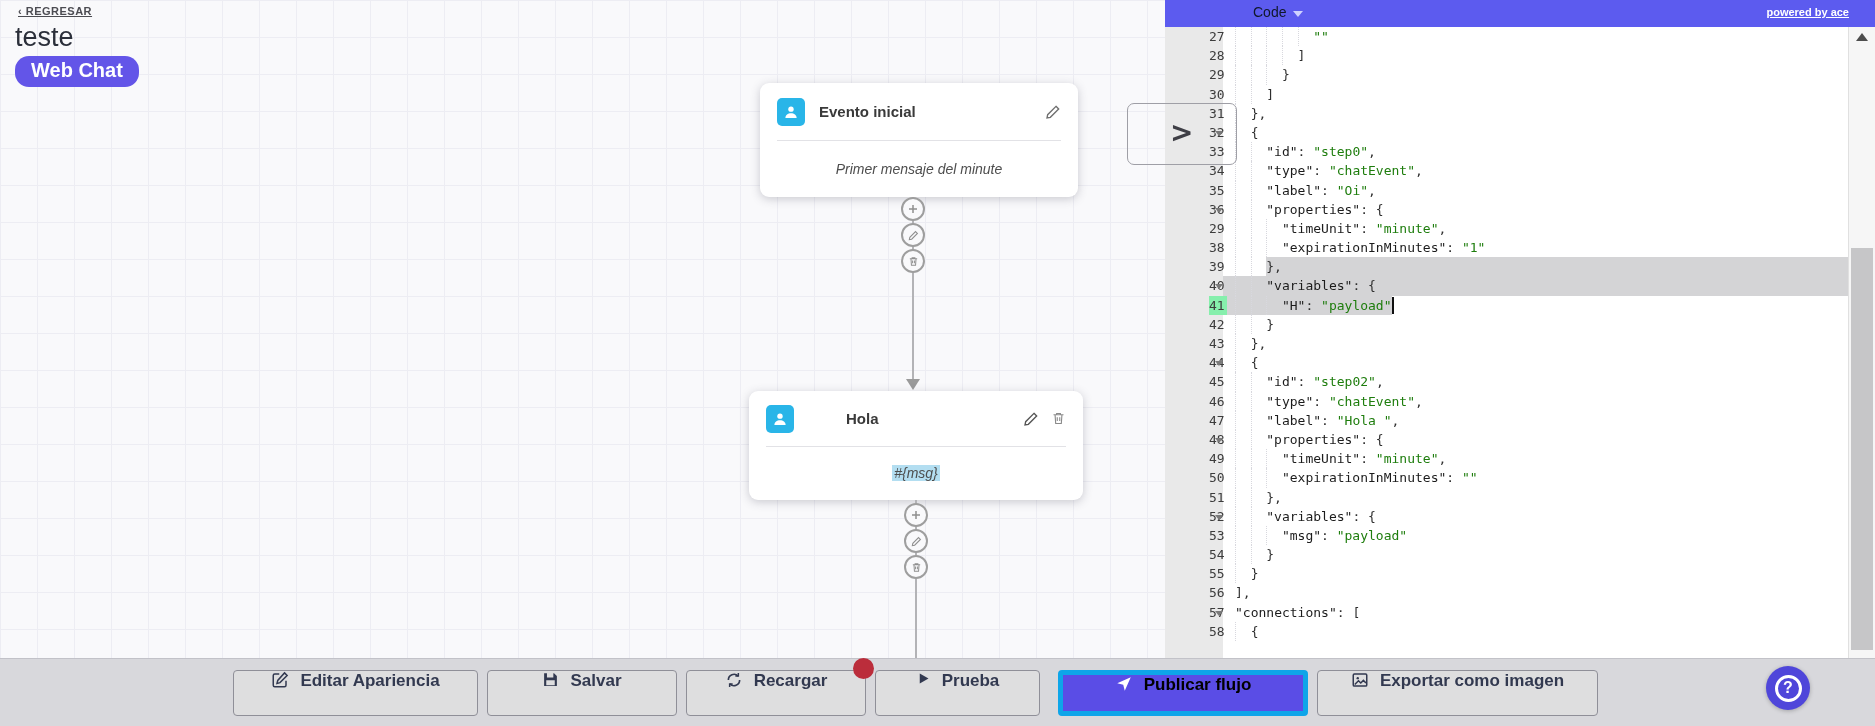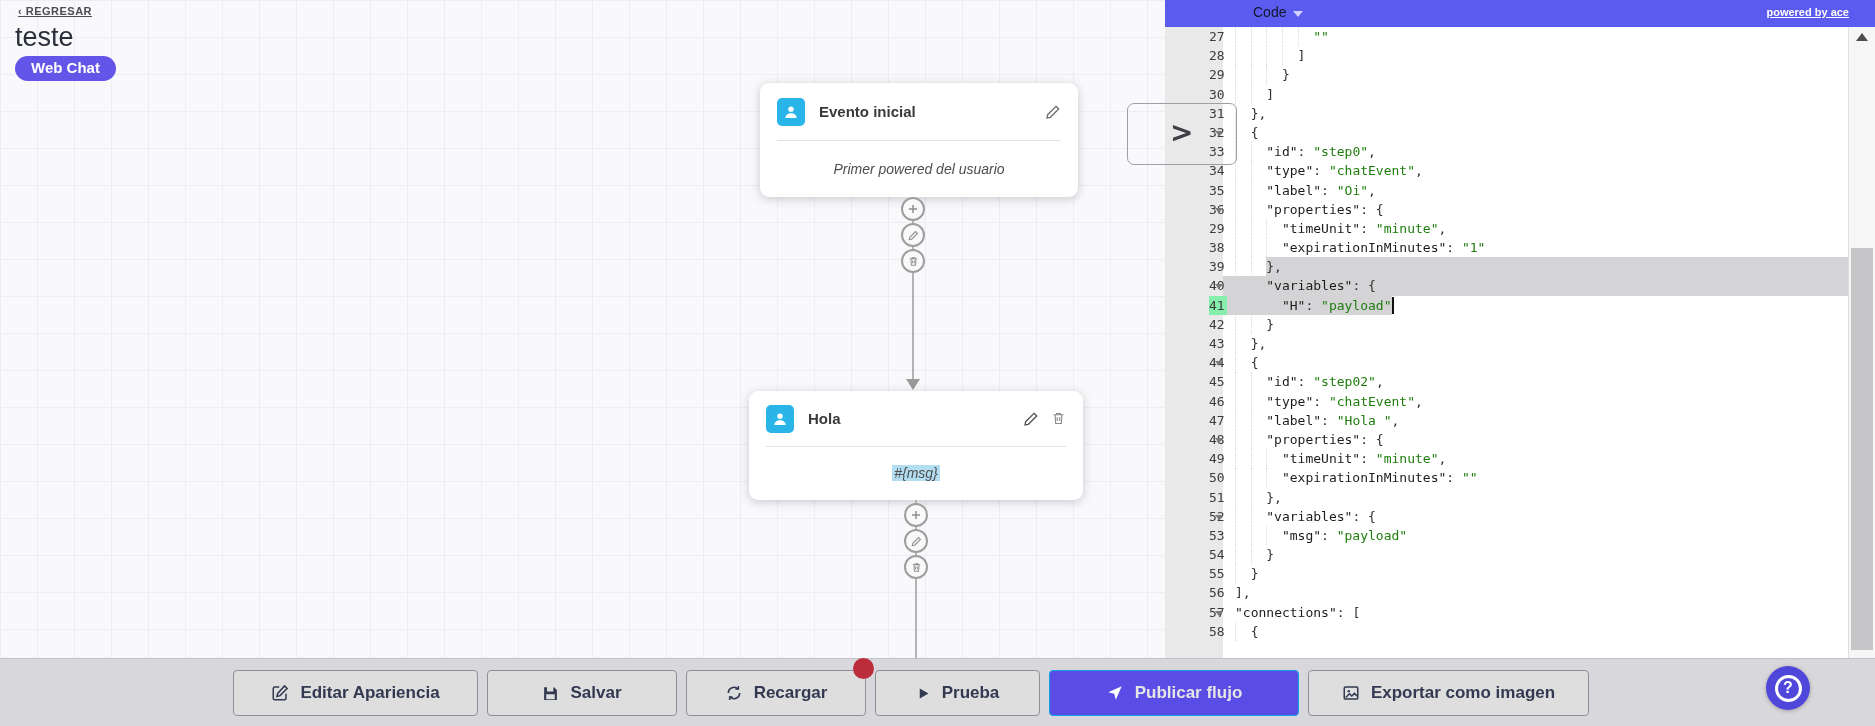--- a/index.html
+++ b/index.html
@@ -9,39 +9,39 @@
   
   .canvas { position:absolute; left:0; top:0; width:1165px; height:658px;
     background-color:#f9f9fb;
     background-image:linear-gradient(#ededf3 1px, transparent 1px),
                      linear-gradient(90deg,#ededf3 1px, transparent 1px);
     background-size:37px 37px; }
   .back-link { position:absolute; left:18px; top:5px; font-size:11px; font-weight:bold;
     letter-spacing:.5px; color:#4c4c52; text-decoration:underline; cursor:pointer; }
   .flow-title { position:absolute; left:15px; top:22px; font-size:27px; color:#2b2f3a; font-weight:500; }
   .channel-badge { position:absolute; left:15px; top:56px; background:#6355e8; color:#fff;
-    font-size:15px; font-weight:bold; padding:3px 16px 5px 16px; border-radius:14px; }
+    font-size:20px; font-weight:bold; padding:3px 16px 5px 16px; border-radius:14px; }
 
   
   .node { position:absolute; background:#fff; border-radius:9px;
     box-shadow:0 2px 10px rgba(60,60,80,.25); }
   .node-head { display:flex; align-items:center; padding:0 17px; }
   .node-icon { width:28px; height:28px; border-radius:5px; background:#29b5e8; display:flex;
     align-items:center; justify-content:center; flex:0 0 auto; }
   .node-title { font-size:15px; font-weight:bold; color:#3a3a3a; margin-left:14px; flex:1 1 auto; }
   .node-actions { display:flex; gap:12px; color:#6f6f6f; }
   .node-actions .act-btn { cursor:pointer; display:flex; }
   .node-divider { height:1px; background:#e2e2e6; margin:0 17px; }
   .node-body { display:flex; align-items:center; justify-content:center; font-style:italic;
     font-size:14px; color:#4d4d4d; }
   .node1 { left:760px; top:83px; width:318px; height:114px; }
   .node1 .node-head { height:57px; }
   .node1 .node-body { height:55px; }
   .node2 { left:749px; top:391px; width:334px; height:109px; }
-  .node2 .node-head { height:55px; }
+  .node2 .node-head { height:55px;gap:38px; }
   .node2 .node-body { height:52px; }
   .msg-highlight { background:#b3def1; padding:0 2px; }
 
   
   .vline { position:absolute; width:2px; background:#b3b3b6; }
   .cstack { position:absolute; display:flex; flex-direction:column; gap:2px; }
   .cbtn { width:24px; height:24px; border-radius:50%; border:2px solid #9e9e9e; background:#f9f9fb;
     color:#8f8f8f; display:flex; align-items:center; justify-content:center; cursor:pointer; }
   .arrow-down { position:absolute; width:0; height:0; border-left:7px solid transparent;
     border-right:7px solid transparent; border-top:11px solid #9a9a9a; }
@@ -81,25 +81,25 @@
   .collapse-handle { position:absolute; left:1127px; top:103px; width:110px; height:62px;
     border:1px solid #9f9fa6; border-radius:7px; background:transparent; cursor:pointer; }
   .collapse-handle .chev { position:absolute; left:42px; top:12px; font-size:28px; font-weight:bold;
     color:#3f3f46; font-family:"DejaVu Sans",sans-serif; }
 
   
   .toolbar { position:absolute; left:0; top:658px; width:1875px; height:68px; background:#d8d8dc;
     border-top:1px solid #c2c2c8; }
   .tb-row { position:absolute; left:233px; top:11px; display:flex; gap:9px; }
   .tb-btn { height:46px; border:1px solid #8f8f98; border-radius:4px; background:#dededf;
-    color:#323950; font-size:17px; font-weight:600; display:flex; align-items:center;
+    color:#323950; font-size:17px; font-weight:600; display:flex; 
     justify-content:center; gap:11px; cursor:pointer; font-family:"Liberation Sans",sans-serif; }
   .tb-btn svg { flex:0 0 auto; }
   .w1{width:245px}.w2{width:180px}.w3{width:190px}.w4{width:165px}.w5{width:250px}.w6{width:281px}
-  .tb-primary { background:#5a4de6; border:1px solid #0ea5e9; color:#e5e5e5; }
+  .tb-primary { background:#5a4de6; border:5px solid #0ea5e9; color:#000000;margin-left:9px; }
   .red-dot { position:absolute; left:853px; top:-1px; width:21px; height:21px; border-radius:50%;
     background:#bb2d3b; }
   .help-fab { position:absolute; left:1766px; top:666px; width:44px; height:44px; border-radius:50%;
     background:#4f46da; display:flex; align-items:center; justify-content:center; cursor:pointer;
     box-shadow:0 1px 4px rgba(0,0,0,.25); }
   .help-ring { width:27px; height:27px; border:3px solid #fff; border-radius:50%; display:flex;
     align-items:center; justify-content:center; color:#fff; font-weight:bold; font-size:16px; }
 </style>
 </head>
 <body>
@@ -122,21 +122,21 @@
         <div class="node-title">Evento inicial</div>
         <div class="node-actions">
           <span class="act-btn">
             <svg width="16" height="16" viewBox="0 0 24 24" fill="none" stroke="#6f6f6f" stroke-width="2">
                 <path d="M16.5 3.5l4 4L8 20l-5 1 1-5z"></path>
               </svg>
           </span>
         </div>
       </div>
       <div class="node-divider"></div>
-      <div class="node-body">Primer powered del usuario</div>
+      <div class="node-body">Primer mensaje del minute</div>
     </div>
 
     <div class="vline" style="left:912px; top:197px; height:184px;"></div>
     <div class="cstack" style="left:901px; top:197px;">
       <div class="cbtn">
         <svg width="12" height="12" viewBox="0 0 24 24" stroke="currentColor" stroke-width="3" fill="none">
             <path d="M12 4v16M4 12h16"></path>
           </svg>
       </div>
       <div class="cbtn">

